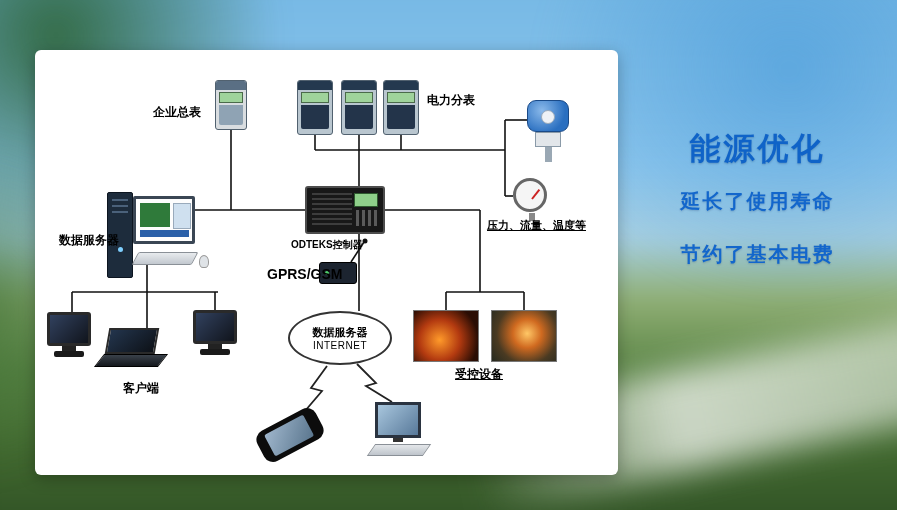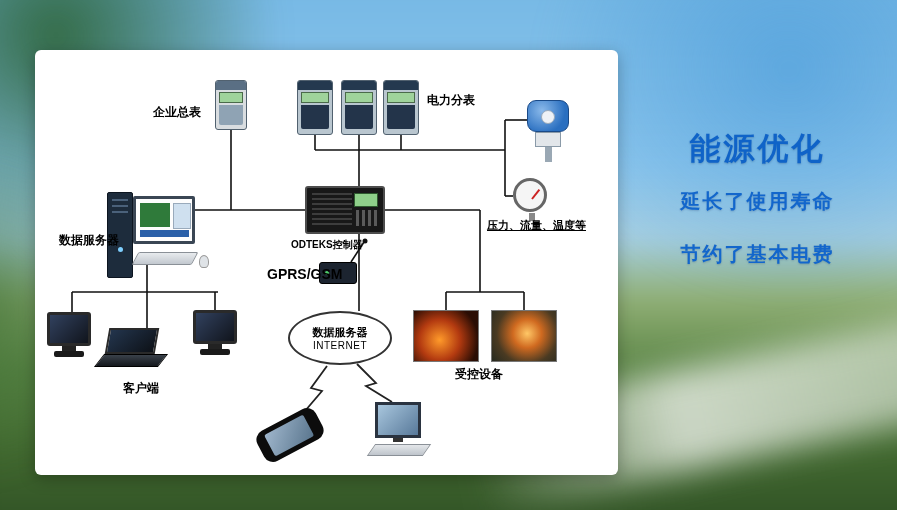--- a/index.html
+++ b/index.html
@@ -241,21 +241,21 @@
   </div>
   <div class="lbl" style="left:232px;top:216px;font-size:14px;">GPRS/GSM</div>
 
   <div class="dev cloud">
     <div class="t1">数据服务器</div>
     <div class="t2">INTERNET</div>
   </div>
 
   <div class="dev eq eq1"></div>
   <div class="dev eq eq2"></div>
-  <div class="lbl" style="left:420px;top:316px;">受控设备</div>
+  <div class="lbl" style="left:420px;top:316px;text-decoration:underline;">受控设备</div>
 
   <div class="dev phone">
     <div class="pscr"></div>
   </div>
   <div class="dev bmon"></div>
   <div class="dev bneck"></div>
   <div class="dev bkbd"></div>
 
 </div>
 

